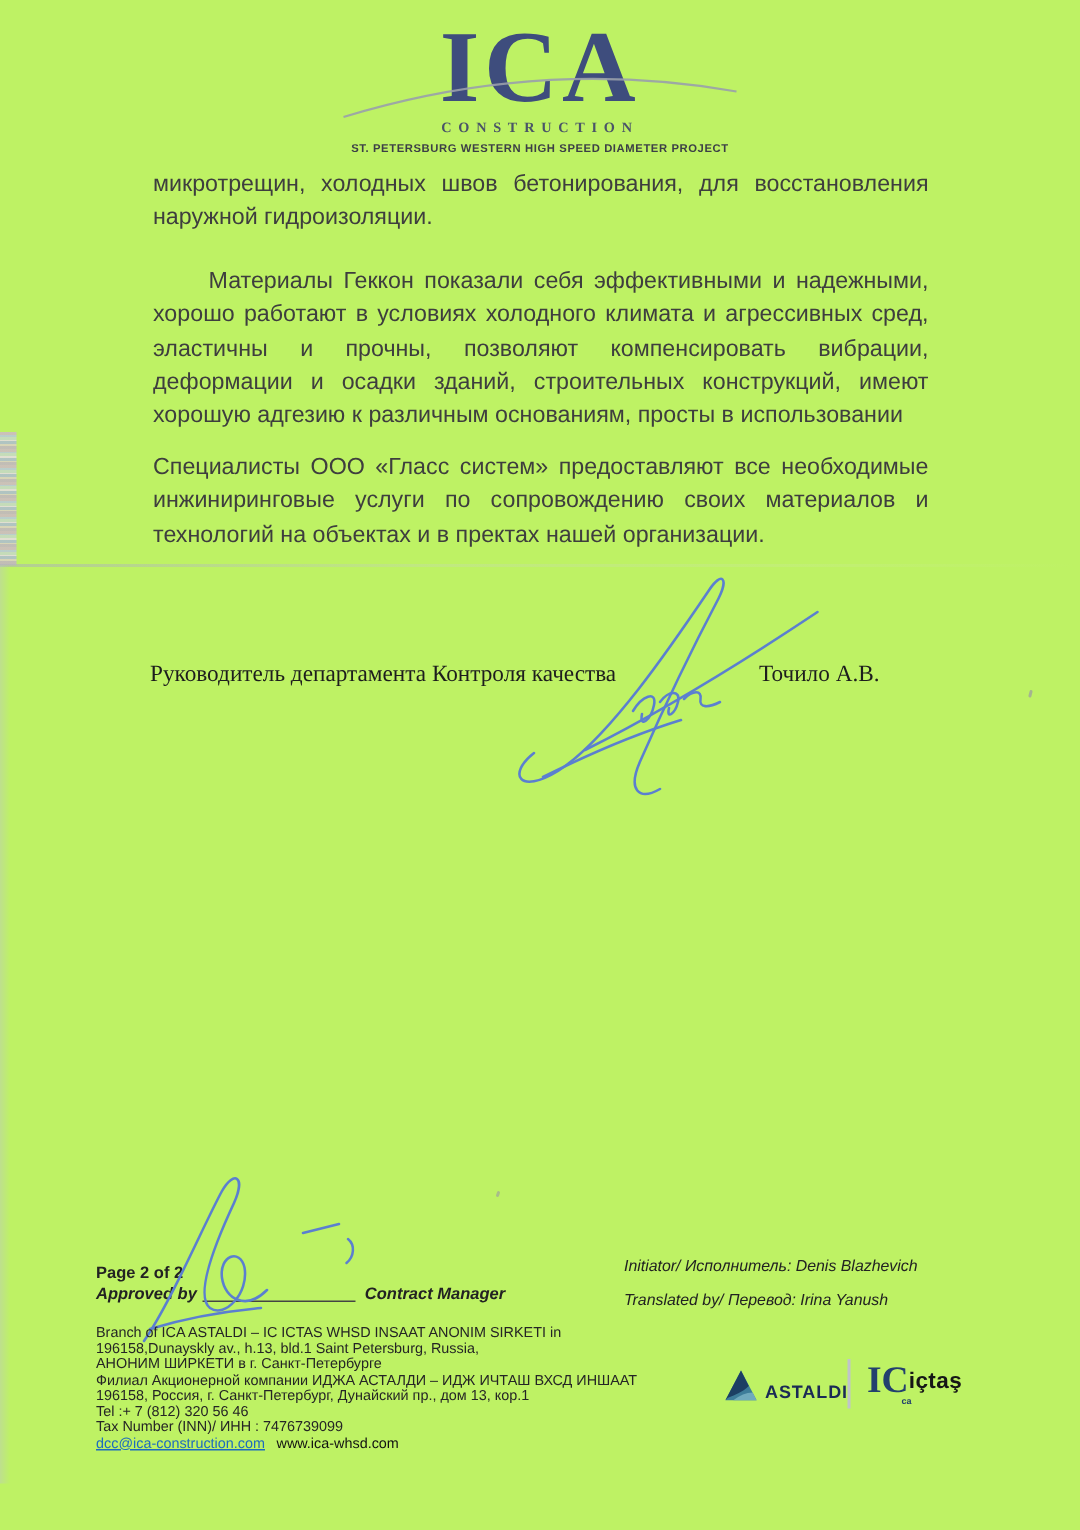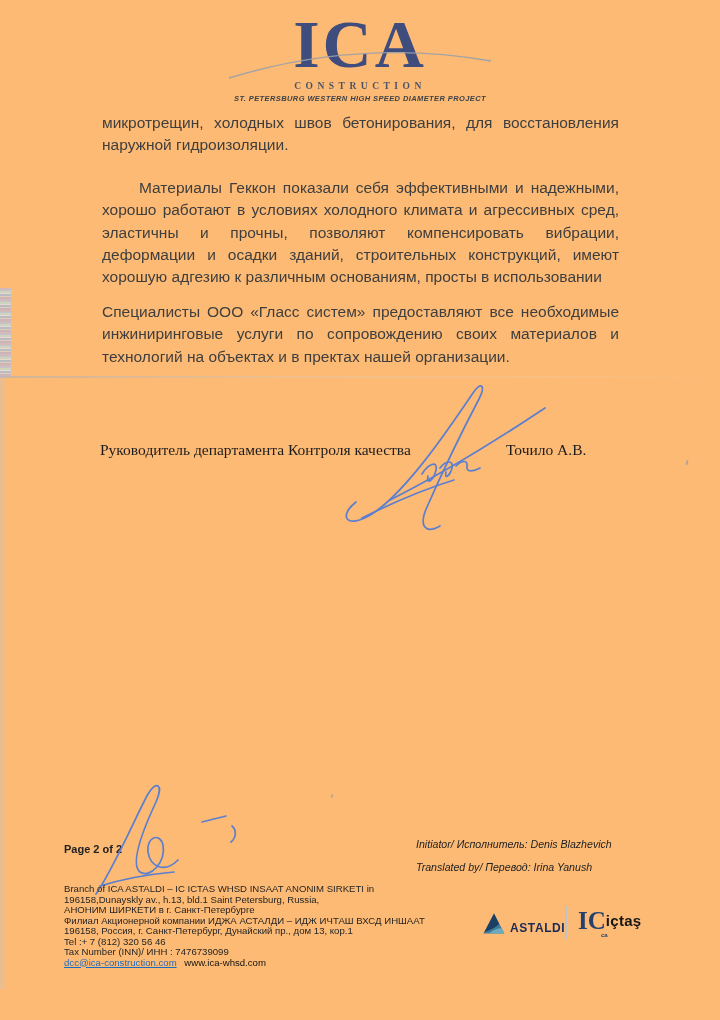--- a/index.html
+++ b/index.html
@@ -1,26 +1,26 @@
 <!DOCTYPE html>
 <html><head>
 <meta charset="utf-8">
 <style>
   html,body{margin:0;padding:0;background:#ffffff;}
-  .page{position:relative;width:720px;height:1020px;background:#fdba74;overflow:hidden;
+  .page{position:relative;width:720px;height:1020px;background:#bef264;overflow:hidden;
         font-family:"Liberation Sans",sans-serif;}
 
   
   .logo-wrap{position:absolute;top:10px;left:0;right:0;text-align:center;}
   .logo-arc{position:absolute;left:50%;transform:translateX(-50%);top:26px;}
   .logo-ica{font-family:"Liberation Serif",serif;font-weight:700;font-size:68px;line-height:68px;
             color:#3e4d7d;letter-spacing:3px;}
   .logo-construction{margin-top:3px;font-family:"Liberation Serif",serif;font-size:9.5px;
             letter-spacing:4.5px;color:#4a5468;font-weight:700;}
-  .logo-tagline{margin-top:3px;font-size:7.5px;letter-spacing:0.4px;color:#3c3f46;font-weight:700;font-style:italic;}
+  .logo-tagline{margin-top:3px;font-size:7.5px;letter-spacing:0.4px;color:#3c3f46;font-weight:700;}
 
   
   .body-text{position:absolute;left:90px;top:100px;width:541px;color:#3e3e3e;
              font-size:15.5px;line-height:22.4px;text-align:justify;}
   .body-text p{margin:12px;}
   .p1{margin-bottom:20px !important;}
   .p2{margin-bottom:10px !important;text-indent:37px;}
 
   
   .signoff-title{position:absolute;left:100px;top:441px;font-family:"Liberation Serif",serif;
@@ -109,20 +109,25 @@
     </g>
   </svg>
 
   <div class="page-info">
     <span>Page</span>
     <span class="b">2</span>
     <span>of</span>
     <span class="b">2</span>
   </div>
 
+  <div class="approved">
+    <span>Approved by</span>
+    <span class="line"></span>
+    <span>Contract  Manager</span>
+  </div>
 
   <svg class="foot-sig" width="162" height="120" viewBox="0 0 162 120">
     <g fill="none" stroke="#5b7fd0" stroke-width="1.7" stroke-linecap="round">
       <path d="M10 112 C28 86 50 34 62 12 C70 -2 78 2 70 20 C56 50 44 82 54 90 C64 97 80 80 77 63 C74 50 60 55 62 70 C64 84 78 92 92 78"></path>
       <path d="M14 104 C40 96 66 92 88 90"></path>
       <path d="M116 40 L140 34"></path>
       <path d="M146 44 C151 48 150 56 145 60"></path>
     </g>
   </svg>
 

